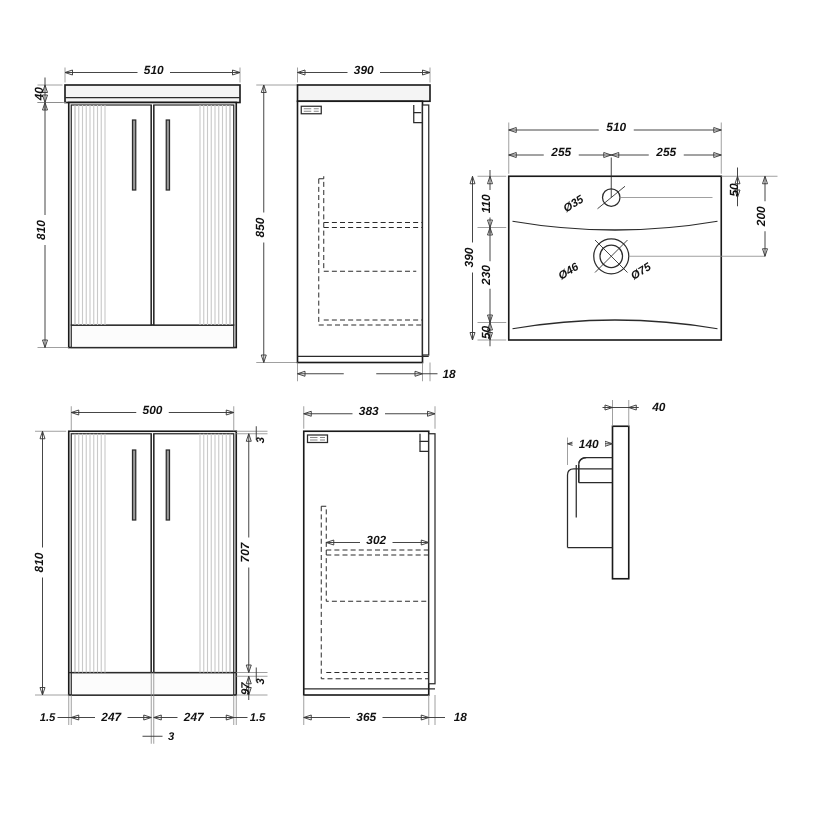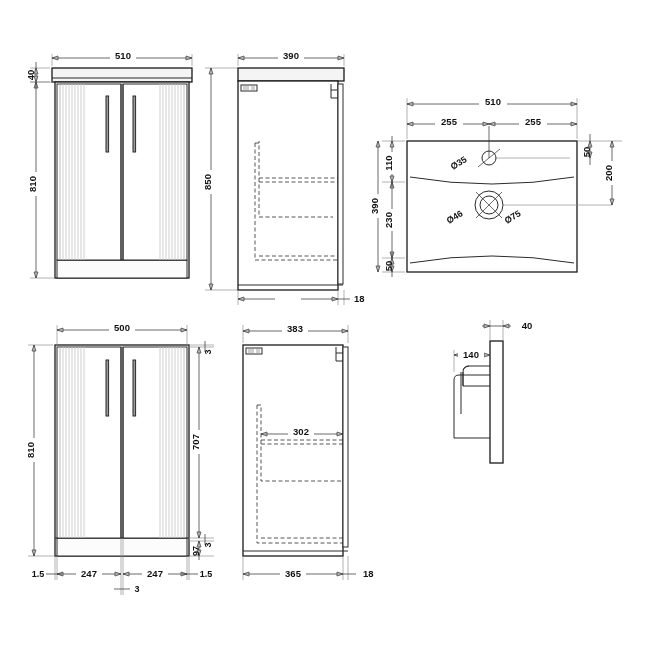--- a/index.html
+++ b/index.html
@@ -1,21 +1,21 @@
 <!DOCTYPE html>
 <html><head>
 <meta charset="utf-8">
 <style>
   html,body{margin:0;padding:0;background:#ffffff;}
   body{
     width:650px;height:650px;overflow:hidden;
     font-family:"Liberation Sans", sans-serif;
     color:#1a1a1a;
   }
-  #sheet{position:relative;width:650px;height:650px;background:#fff;}
+  #sheet{position:relative;width:650px;height:650px;background:#fff;font-style:italic;}
   svg{display:block;}
   .ln{stroke:#2b2b2b;stroke-width:1;fill:none;}
   .ln-b{stroke:#1a1a1a;stroke-width:1.3;fill:none;}
   .ln-thin{stroke:#777;stroke-width:0.7;fill:none;}
   .ln-flute{stroke:#c9c9c9;stroke-width:0.9;fill:none;}
   .ln-flute2{stroke:#b4b4b4;stroke-width:0.9;fill:none;}
   .dim{stroke:#3a3a3a;stroke-width:0.75;fill:none;}
   .ext{stroke:#8a8a8a;stroke-width:0.65;fill:none;}
   .dash{stroke:#2b2b2b;stroke-width:0.8;fill:none;stroke-dasharray:4 2.5;}
   .ctr{stroke:#2b2b2b;stroke-width:0.7;fill:none;}

